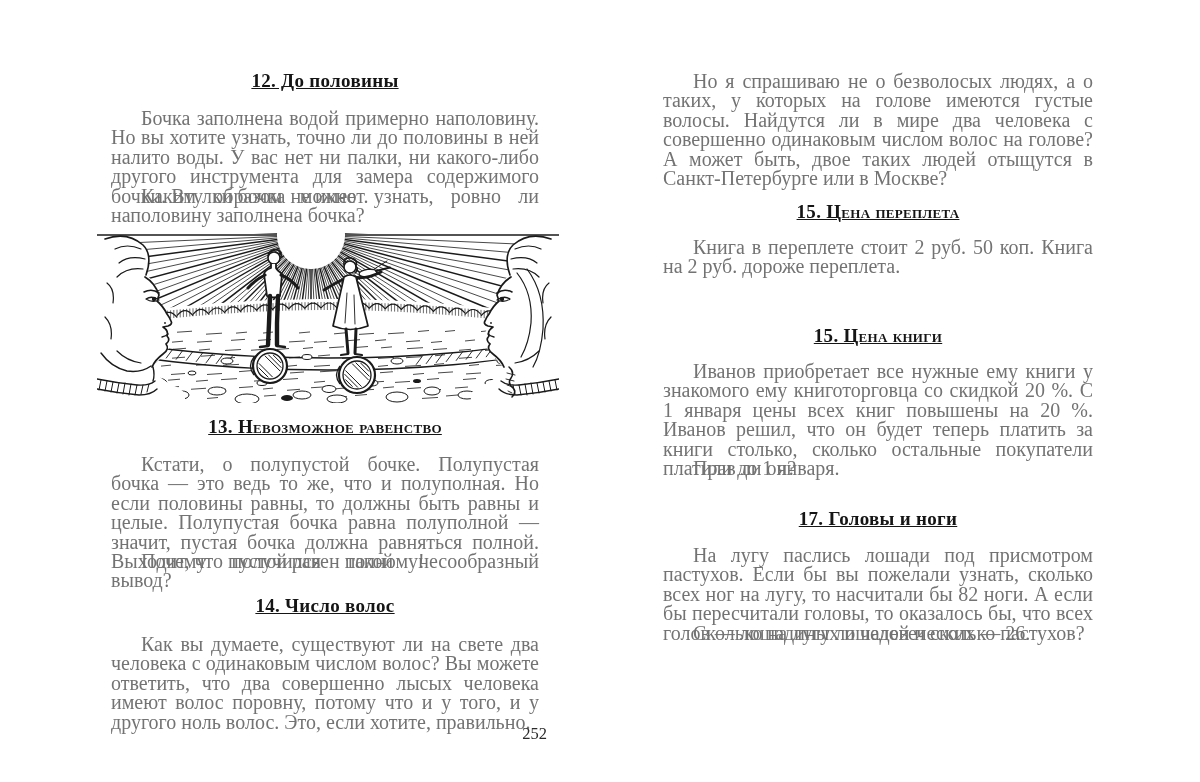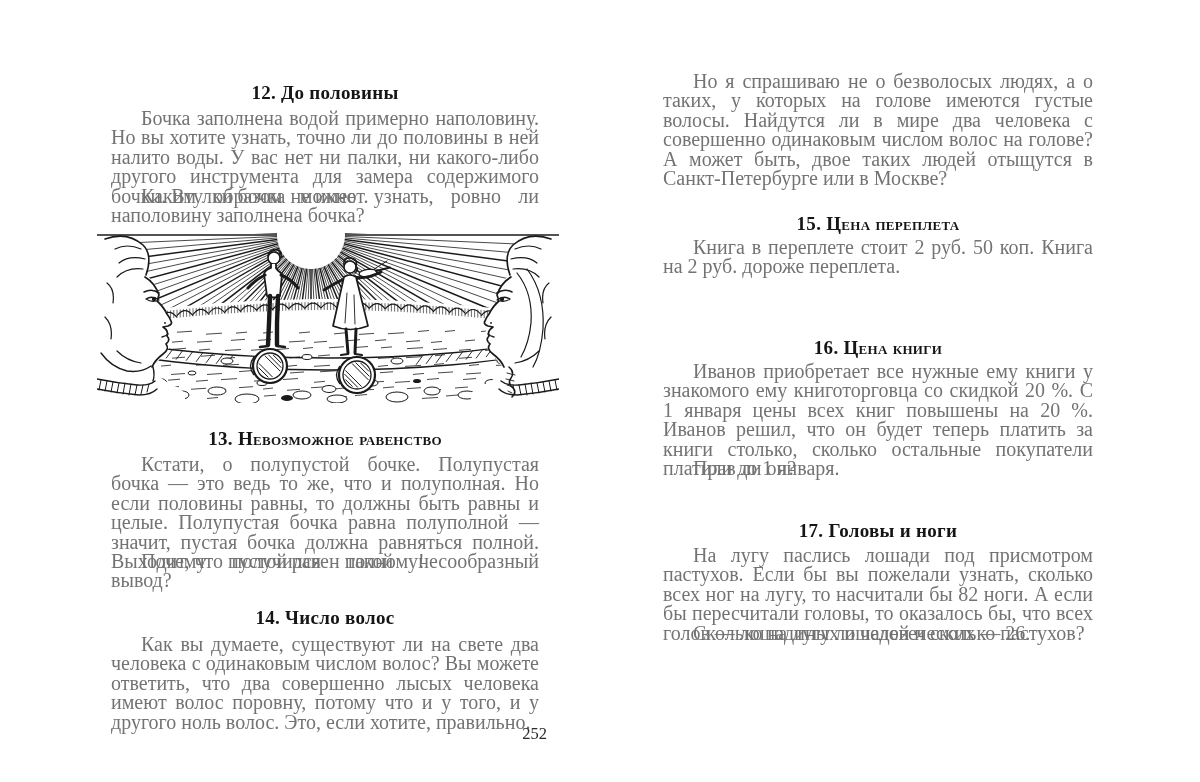--- a/index.html
+++ b/index.html
@@ -6,22 +6,22 @@
   body{
     width:1200px;height:782px;position:relative;overflow:hidden;
     background:#ffffff;color:#1e1e1e;
     font-family:"Liberation Serif","DejaVu Serif",serif;
   }
   .page{position:absolute;top:0;height:782px;}
   #left-page{left:103px;width:444px;}
   #right-page{left:655px;width:446px;}
   .blk{position:absolute;left:0;right:0;}
   h2.sec-title{
-    margin:16px;font-size:19px;font-weight:bold;text-align:center;
-    letter-spacing:.3px;line-height:22px;color:#151515;
+    margin:4px;font-size:19px;font-weight:bold;text-align:center;
+    letter-spacing:.3px;line-height:22px;color:#151515;text-decoration:underline;
   }
   h2.smallcaps{font-variant:small-caps;}
   p.body{
     margin:8px;font-size:20px;line-height:19.4px;text-align:justify;
     text-indent:30px;color:#737373;
   }
   .pagenum{
     position:absolute;left:0;right:0;text-align:right;
     font-size:16.5px;color:#2a2a2a;
   }
@@ -625,21 +625,21 @@
 
 <div class="page" id="right-page">
 
   <p class="body blk" style="top:64px">Но я спрашиваю не о безволосых людях, а о таких, у которых на голове имеются густые волосы. Найдутся ли в мире два человека с совершенно одинаковым числом волос на голове? А может быть, двое таких людей отыщутся в Санкт-Петербурге или в Москве?</p>
 
   <h2 class="sec-title smallcaps blk" style="top:197px">15. Цена переплета</h2>
 
   <p class="body blk" style="top:230px">Книга в переплете стоит 2 руб. 50 коп. Книга на 2 руб. дороже переплета.</p>
 
 
-  <h2 class="sec-title smallcaps blk" style="top:321px">16. Цена книги</h2>
+  <h2 class="sec-title smallcaps blk" style="top:321px">15. Цена книги</h2>
 
   <p class="body blk" style="top:354px">Иванов приобретает все нужные ему книги у знакомого ему книготорговца со скидкой 20&nbsp;%. С 1 января цены всех книг повышены на 20&nbsp;%. Иванов решил, что он будет теперь платить за книги столько, сколько остальные покупатели платили до 1 января.</p>
 
   <p class="body blk" style="top:451px">Прав ли он?</p>
 
   <h2 class="sec-title blk" style="top:504px">17. Головы и ноги</h2>
 
   <p class="body blk" style="top:538px">На лугу паслись лошади под присмотром пастухов. Если бы вы пожелали узнать, сколько всех ног на лугу, то насчитали бы 82 ноги. А если бы пересчитали головы, то оказалось бы, что всех голов — лошадиных и человеческих — 26.</p>
 
   <p class="body blk" style="top:616px">Сколько на лугу лошадей и сколько пастухов?</p>

